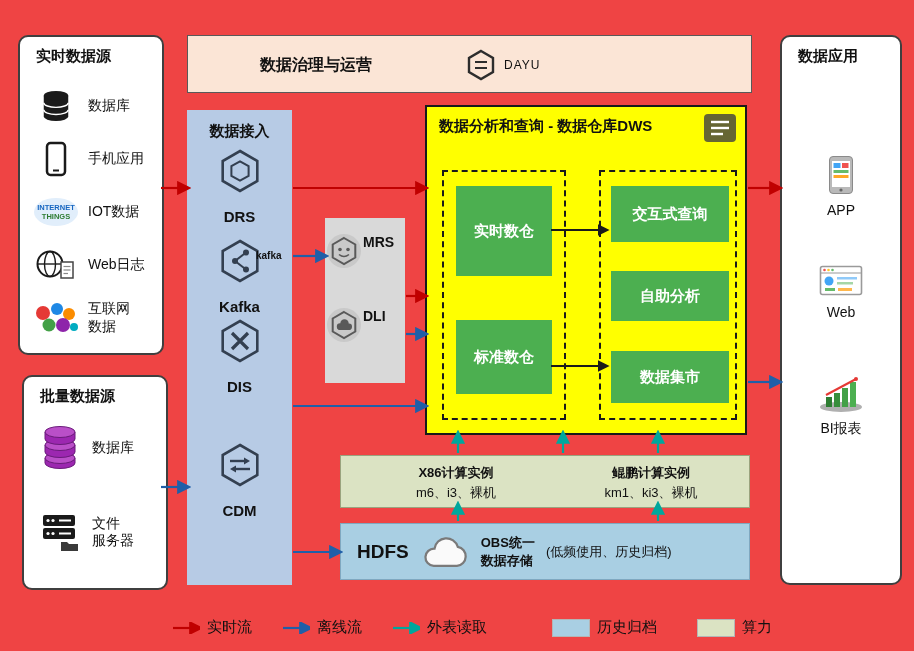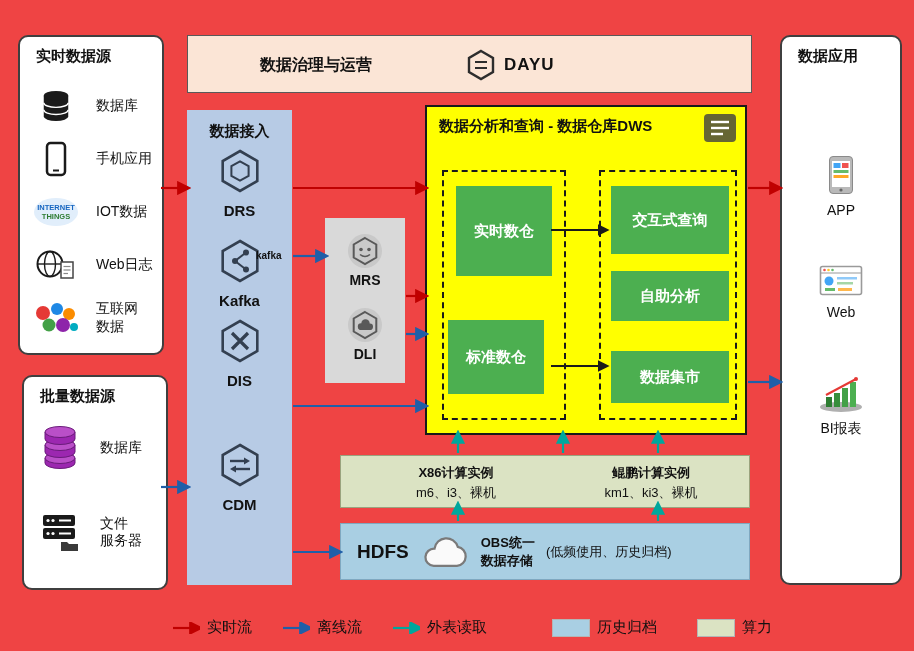--- a/index.html
+++ b/index.html
@@ -4,40 +4,40 @@
 <style>
   *{margin:0;padding:0;box-sizing:border-box}
   html,body{background:#fff}
   body{font-family:"Liberation Sans","DejaVu Sans",sans-serif;color:#111}
   .canvas{position:relative;width:914px;height:651px;background:#ef4444;overflow:hidden}
   .abs{position:absolute}
 
   
   .panel{border:2px solid #3f3f3f;border-radius:10px;background:#fff}
   .panel-title{font-size:15px;font-weight:700;padding:10px 0 0 16px}
-  .item-row{display:flex;align-items:center;gap:16px;padding-left:12px}
+  .item-row{display:flex;align-items:center;gap:8px;padding-left:12px}
   .icon-box{width:48px;display:flex;justify-content:center;flex:0 0 48px}
   .item-label{font-size:14px;line-height:1.25;white-space:pre-line}
 
   
   .banner{background:var(--c-banner,#fbe5d6);border:1px solid #595959;display:block}
   .banner-title{position:absolute;left:72px;top:19px;font-size:16px;font-weight:700}
   .dayu{position:absolute;left:278px;top:13px;display:flex;align-items:center;gap:8px}
-  .dayu-text{font-size:17px;font-weight:700;letter-spacing:1px}
+  .dayu-text{font-size:12px;font-weight:400;letter-spacing:1px}
 
   
   .col-ingest{background:var(--c-ingest,#b7cbe5)}
   .ing-title{text-align:center;font-size:15px;font-weight:700;padding-top:12px}
   .ing-item{position:absolute;left:0;width:100%;display:flex;flex-direction:column;align-items:center}
-  .ing-label{font-size:15px;font-weight:700;margin-top:8px}
+  .ing-label{font-size:15px;font-weight:700;margin-top:14px}
   .kafka-brand{position:absolute;left:69px;top:12px;font-size:10px;font-weight:700;color:#111}
 
   
   .gray-box{background:var(--c-gray,#d9d9d9)}
-  .gr-item{position:absolute;left:0;width:100%;display:flex;flex-direction:column;align-items:center}
+  .gr-item{position:absolute;left:0;width:100%;display:flex;flex-direction:row;align-items:flex-start}
   .gr-label{font-size:14px;font-weight:700;margin-top:2px}
 
   
   .dws{background:var(--c-yellow,#ffff00);border:2px solid #1a1a1a}
   .dws-title{font-size:15px;font-weight:700;padding:10px 0 0 12px}
   .dashed{position:absolute;border:2px dashed #1a1a1a}
   .gbox{position:absolute;background:var(--c-green,#4caf50);color:#fff;font-size:15px;font-weight:700;display:flex;align-items:center;justify-content:center}
 
   
   .compute{background:var(--c-compute,#dbe3c3);border:1px solid #9aa37e}
@@ -273,24 +273,24 @@
   <div class="abs dws" style="left:425px;top:105px;width:322px;height:330px">
     <div class="dws-title">数据分析和查询 - 数据仓库DWS</div>
     <svg class="abs" style="right:8px;top:6px" width="34" height="30" viewBox="0 0 34 30">
       <rect x="1" y="1" width="32" height="28" rx="4" fill="#666633"></rect>
       <line x1="8" y1="9" x2="26" y2="9" stroke="#fff" stroke-width="2.4"></line>
       <line x1="8" y1="15" x2="26" y2="15" stroke="#fff" stroke-width="2.4"></line>
       <line x1="8" y1="21" x2="20" y2="21" stroke="#fff" stroke-width="2.4"></line>
     </svg>
     <div class="dashed" style="left:15px;top:63px;width:124px;height:250px">
       <div class="gbox" style="left:12px;top:14px;width:96px;height:90px">实时数仓</div>
-      <div class="gbox" style="left:4px;top:148px;width:96px;height:74px">标准数仓</div>
+      <div class="gbox" style="left:12px;top:148px;width:96px;height:74px">标准数仓</div>
     </div>
     <div class="dashed" style="left:172px;top:63px;width:138px;height:250px">
-      <div class="gbox" style="left:10px;top:14px;width:118px;height:68px">交互式查询</div>
+      <div class="gbox" style="left:10px;top:14px;width:118px;height:56px">交互式查询</div>
       <div class="gbox" style="left:10px;top:99px;width:118px;height:50px">自助分析</div>
       <div class="gbox" style="left:10px;top:179px;width:118px;height:52px">数据集市</div>
     </div>
   </div>
 
   <div class="abs compute" style="left:340px;top:455px;width:410px;height:53px">
     <div class="cgroup" style="left:0;top:7px;width:230px">
       <div class="t">X86计算实例</div>
       <div>m6、i3、裸机</div>
     </div>

